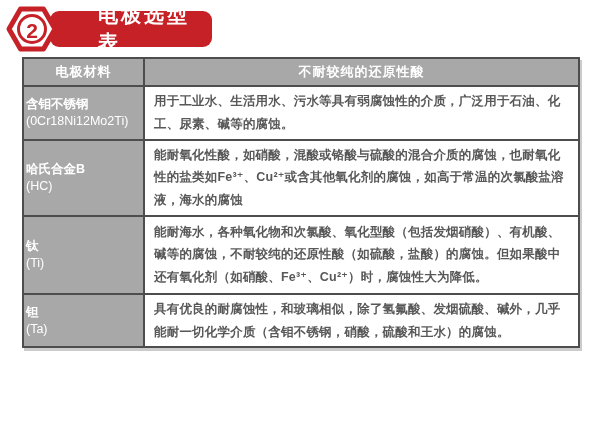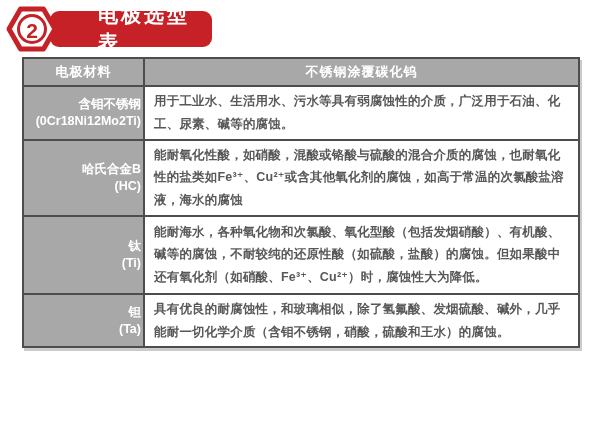--- a/index.html
+++ b/index.html
@@ -34,25 +34,25 @@
   }
   th, td { border: 2px solid #4d4d4d; }
   col.c-mat { width: 121px; }
   th {
     background: #a8a8a8; color: #ffffff;
     font-size: 13px; font-weight: bold; height: 28px;
     letter-spacing: 1px;
   }
   td.mat {
     background: #a8a8a8; color: #ffffff;
-    text-align: right; vertical-align: middle;
+    text-align: left; vertical-align: middle;
     font-size: 12.5px; font-weight: bold;
     padding: 2px 2px; line-height: 1.35;
   }
-  td.mat .mat-code { display: block; font-weight: bold; }
+  td.mat .mat-code { display: block; font-weight: normal; }
   td.desc {
     color: #585858; font-size: 12.5px; font-weight: 600;
     vertical-align: middle; padding: 3px 8px 3px 9px;
     line-height: 1.82; letter-spacing: 0.2px;
   }
 </style>
 </head>
 <body>
 
 <div class="section-header">
@@ -68,21 +68,21 @@
 
 <div class="tbl-wrap">
   <table>
     <colgroup>
         <col class="c-mat">
         <col>
       </colgroup>
     <thead>
       <tr>
         <th>电极材料</th>
-        <th>不锈钢涂覆碳化钨</th>
+        <th>不耐较纯的还原性酸</th>
       </tr>
     </thead>
     <tbody>
       <tr style="height:43px;">
         <td class="mat">
           <span class="mat-name">含钼不锈钢</span>
           <span class="mat-code">(0Cr18Ni12Mo2Ti)</span>
         </td>
         <td class="desc">
           <span>用于工业水、生活用水、污水等具有弱腐蚀性的介质，广泛用于石油、化工、尿素、碱等的腐蚀。</span>

